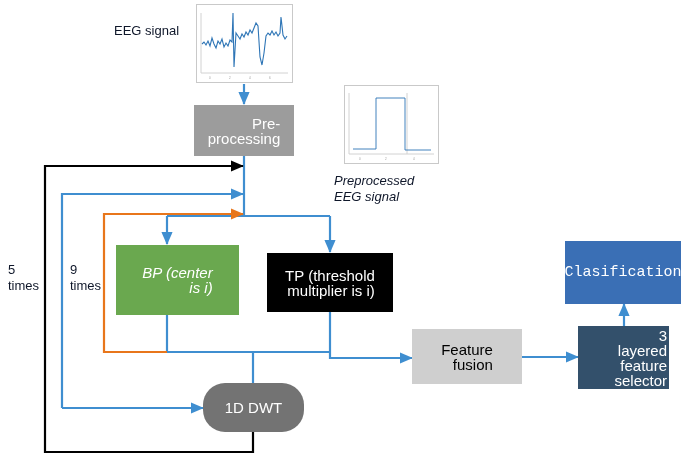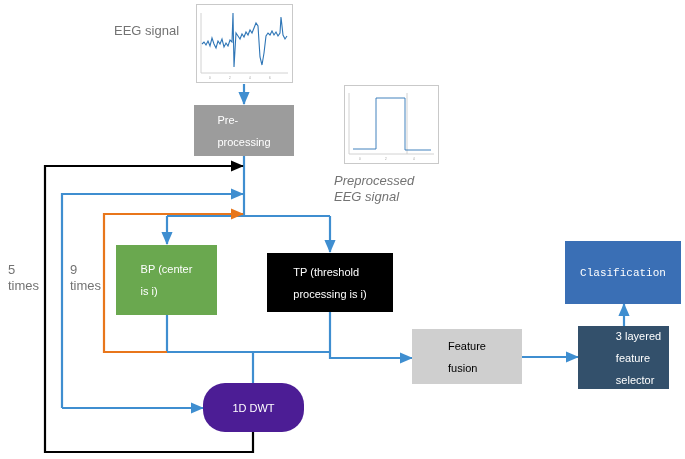--- a/index.html
+++ b/index.html
@@ -10,49 +10,49 @@
   #canvas {
     position: relative;
     width: 685px;
     height: 459px;
     background: #ffffff;
     font-family: "Liberation Sans", sans-serif;
     overflow: hidden;
   }
   .label {
     position: absolute;
-    color: #737373;
+    color: #0f172a;
     font-size: 13px;
     line-height: 16px;
     white-space: pre-line;
   }
   .box {
     position: absolute;
     display: flex;
     align-items: center;
     justify-content: center;
-    text-align: left;
-    font-size: 11px;
-    line-height: 22px;
+    text-align: right;
+    font-size: 15px;
+    line-height: 15px;
     color: #ffffff;
     box-sizing: border-box;
     padding: 2px;
     white-space: pre-line;
   }
   .box-pre {
     background: #9c9c9c;
   }
   .box-bp {
     background: #6aa84f;
   }
   .box-tp {
     background: #000000;
   }
   .box-dwt {
-    background: #4c1d95;
+    background: #737373;
     border-radius: 22px;
   }
   .box-fusion {
     background: #cfcfcf;
     color: #000000;
   }
   .box-selector {
     background: #33506b;
     padding-left: 32px;
   }
@@ -160,25 +160,25 @@
 
   <div class="label" style="left:8px; top:262px; text-align:left;">5
 times</div>
 
   <div class="label" style="left:70px; top:262px; text-align:left;">9
 times</div>
 
   <div class="box box-pre" style="left:194px; top:105px; width:100px; height:51px;">Pre-
 processing</div>
 
-  <div class="box box-bp" style="left:116px; top:245px; width:101px; height:70px;">BP (center
+  <div class="box box-bp" style="left:116px; top:245px; width:123px; height:70px;font-style:italic;">BP (center
 is i)</div>
 
   <div class="box box-tp" style="left:267px; top:253px; width:126px; height:59px;">TP (threshold
-processing is i)</div>
+multiplier is i)</div>
 
   <div class="box box-dwt" style="left:203px; top:383px; width:101px; height:49px;">1D DWT</div>
 
   <div class="box box-fusion" style="left:412px; top:329px; width:110px; height:55px;">Feature
 fusion</div>
 
   <div class="box box-selector" style="left:578px; top:326px; width:91px; height:63px;">3 layered
 feature
 selector</div>
 

